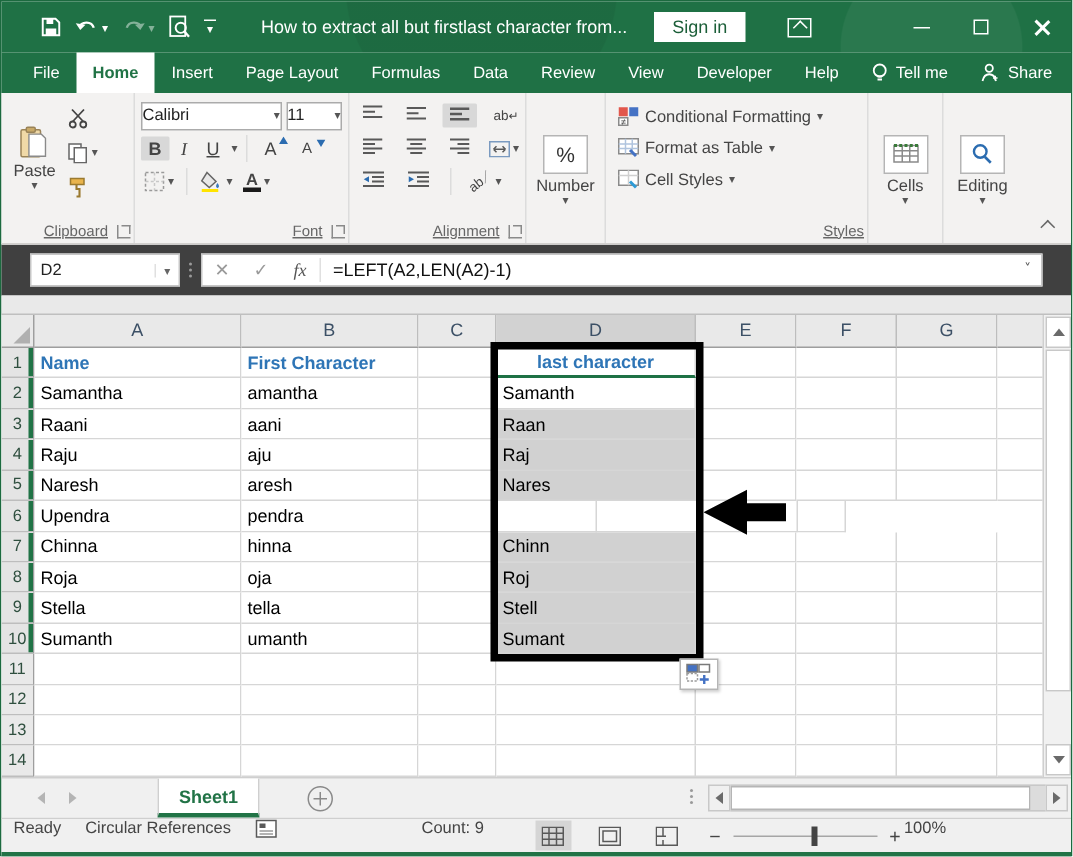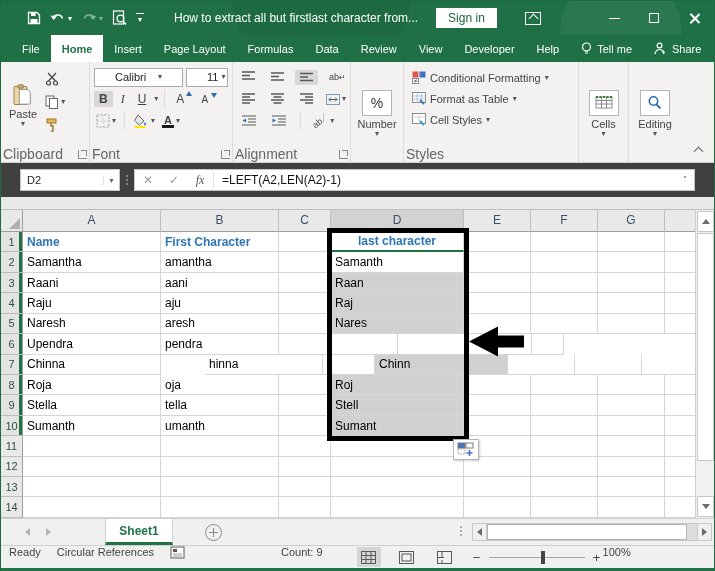--- a/index.html
+++ b/index.html
@@ -31,28 +31,28 @@
   
   .tabbar { height:27px; background:#1f7145; display:flex; align-items:stretch; color:#fff; flex:0 0 27px; padding-left:10px; }
   .tab { display:flex; align-items:center; padding:0 11px; font-size:11px; cursor:pointer; white-space:nowrap; }
   .tab.active { background:#fff; color:#217346; font-weight:bold; }
   .tab .tab-icon { margin-right:5px; display:flex; }
 
   
   .ribbon { height:101px; background:#f3f2f1; border-bottom:1px solid #d2d0ce; display:flex; flex:0 0 101px; position:relative; font-size:11px; color:#444; }
   .rgroup { position:relative; display:flex; flex-direction:column; border-right:1px solid #dcdcdc; padding:3px 2px 0 2px; }
   .rgroup-body { flex:1; display:flex; }
-  .rgroup-label { height:16px; display:flex; align-items:center; justify-content:space-between; gap:6px; font-size:14px; color:#666; }
+  .rgroup-label { height:16px; display:flex; align-items:center; justify-content:flex-end; gap:6px; font-size:10px; color:#666;text-decoration:underline; }
   .launcher { width:9px; height:9px; border-left:1px solid #8a8a8a; border-bottom:1px solid #8a8a8a; position:relative; display:inline-block; cursor:pointer; }
   .launcher:after { content:""; position:absolute; right:0px; top:0px; width:5px; height:5px; border-right:1px solid #8a8a8a; border-top:1px solid #8a8a8a; }
   .bigbtn { display:flex; flex-direction:column; align-items:center; justify-content:center; padding:2px 6px; cursor:pointer; }
   .caret-sm { font-size:8px; color:#555; font-family:"DejaVu Sans",sans-serif; line-height:8px; }
   .smallbtn { display:flex; align-items:center; gap:2px; height:20px; padding:0 2px; cursor:pointer; }
   .fontrow { display:flex; align-items:center; gap:3px; height:22px; }
-  .combo { border:1px solid #ababab; background:#fff; display:flex; align-items:center; height:19px; padding:0 20px; cursor:pointer; }
+  .combo { border:1px solid #ababab; background:#fff; display:flex; align-items:center; height:19px; padding:0 0; cursor:pointer; }
   .combo .cv { flex:1; font-size:11px; color:#222; }
   .combo .caret-sm { margin-left:3px; }
   .bld { font-weight:bold; font-size:12px; }
   .itl { font-style:italic; font-family:"Liberation Serif","DejaVu Serif",serif; font-size:12px; }
   .und { text-decoration:underline; font-size:12px; }
   .btn-flat { padding:1px 5px; cursor:pointer; border-radius:1px; }
   .btn-active { background:#d8d8d8; }
   .divider-v { width:1px; background:#dcdcdc; margin:2px 3px; align-self:stretch; }
   .styles-item { display:flex; align-items:center; gap:4px; height:21px; cursor:pointer; white-space:nowrap; padding-left:2px; }
   .ribbon-collapse { position:absolute; right:8px; bottom:6px; width:14px; height:10px; cursor:pointer; }
@@ -567,21 +567,21 @@
         <div class="cell" style="width: 118px; height: 20.43px; flex: 0 0 118px;">pendra</div>
         <div class="cell" style="width: 52px; height: 20.43px; flex: 0 0 52px;"></div>
         <div class="cell" style="width: 67px; height: 20.43px; flex: 0 0 67px;"></div>
         <div class="cell" style="width: 67px; height: 20.43px; flex: 0 0 67px;"></div>
         <div class="cell" style="width: 67px; height: 20.43px; flex: 0 0 67px;"></div>
         <div class="cell" style="width: 32px; height: 20.43px; flex: 0 0 32px;"></div>
       </div>
       <div class="grow" style="height: 20.43px;">
         <div class="rowhdr selrow" style="width: 22px; height: 20.43px; flex: 0 0 22px;">7</div>
         <div class="cell" style="width: 138px; height: 20.43px; flex: 0 0 138px;">Chinna</div>
-        <div class="cell" style="width: 118px; height: 20.43px; flex: 0 0 118px; margin-left: 44px;">hinna</div>
+        <div class="cell" style="width: 118px; height: 20.43px; flex: 0 0 118px;">hinna</div>
         <div class="cell" style="width: 52px; height: 20.43px; flex: 0 0 52px;"></div>
         <div class="cell selfill" style="width: 133px; height: 20.43px; flex: 0 0 133px;">Chinn</div>
         <div class="cell" style="width: 67px; height: 20.43px; flex: 0 0 67px;"></div>
         <div class="cell" style="width: 67px; height: 20.43px; flex: 0 0 67px;"></div>
         <div class="cell" style="width: 67px; height: 20.43px; flex: 0 0 67px;"></div>
         <div class="cell" style="width: 32px; height: 20.43px; flex: 0 0 32px;"></div>
       </div>
       <div class="grow" style="height: 20.43px;">
         <div class="rowhdr selrow" style="width: 22px; height: 20.43px; flex: 0 0 22px;">8</div>
         <div class="cell" style="width: 138px; height: 20.43px; flex: 0 0 138px;">Roja</div>

